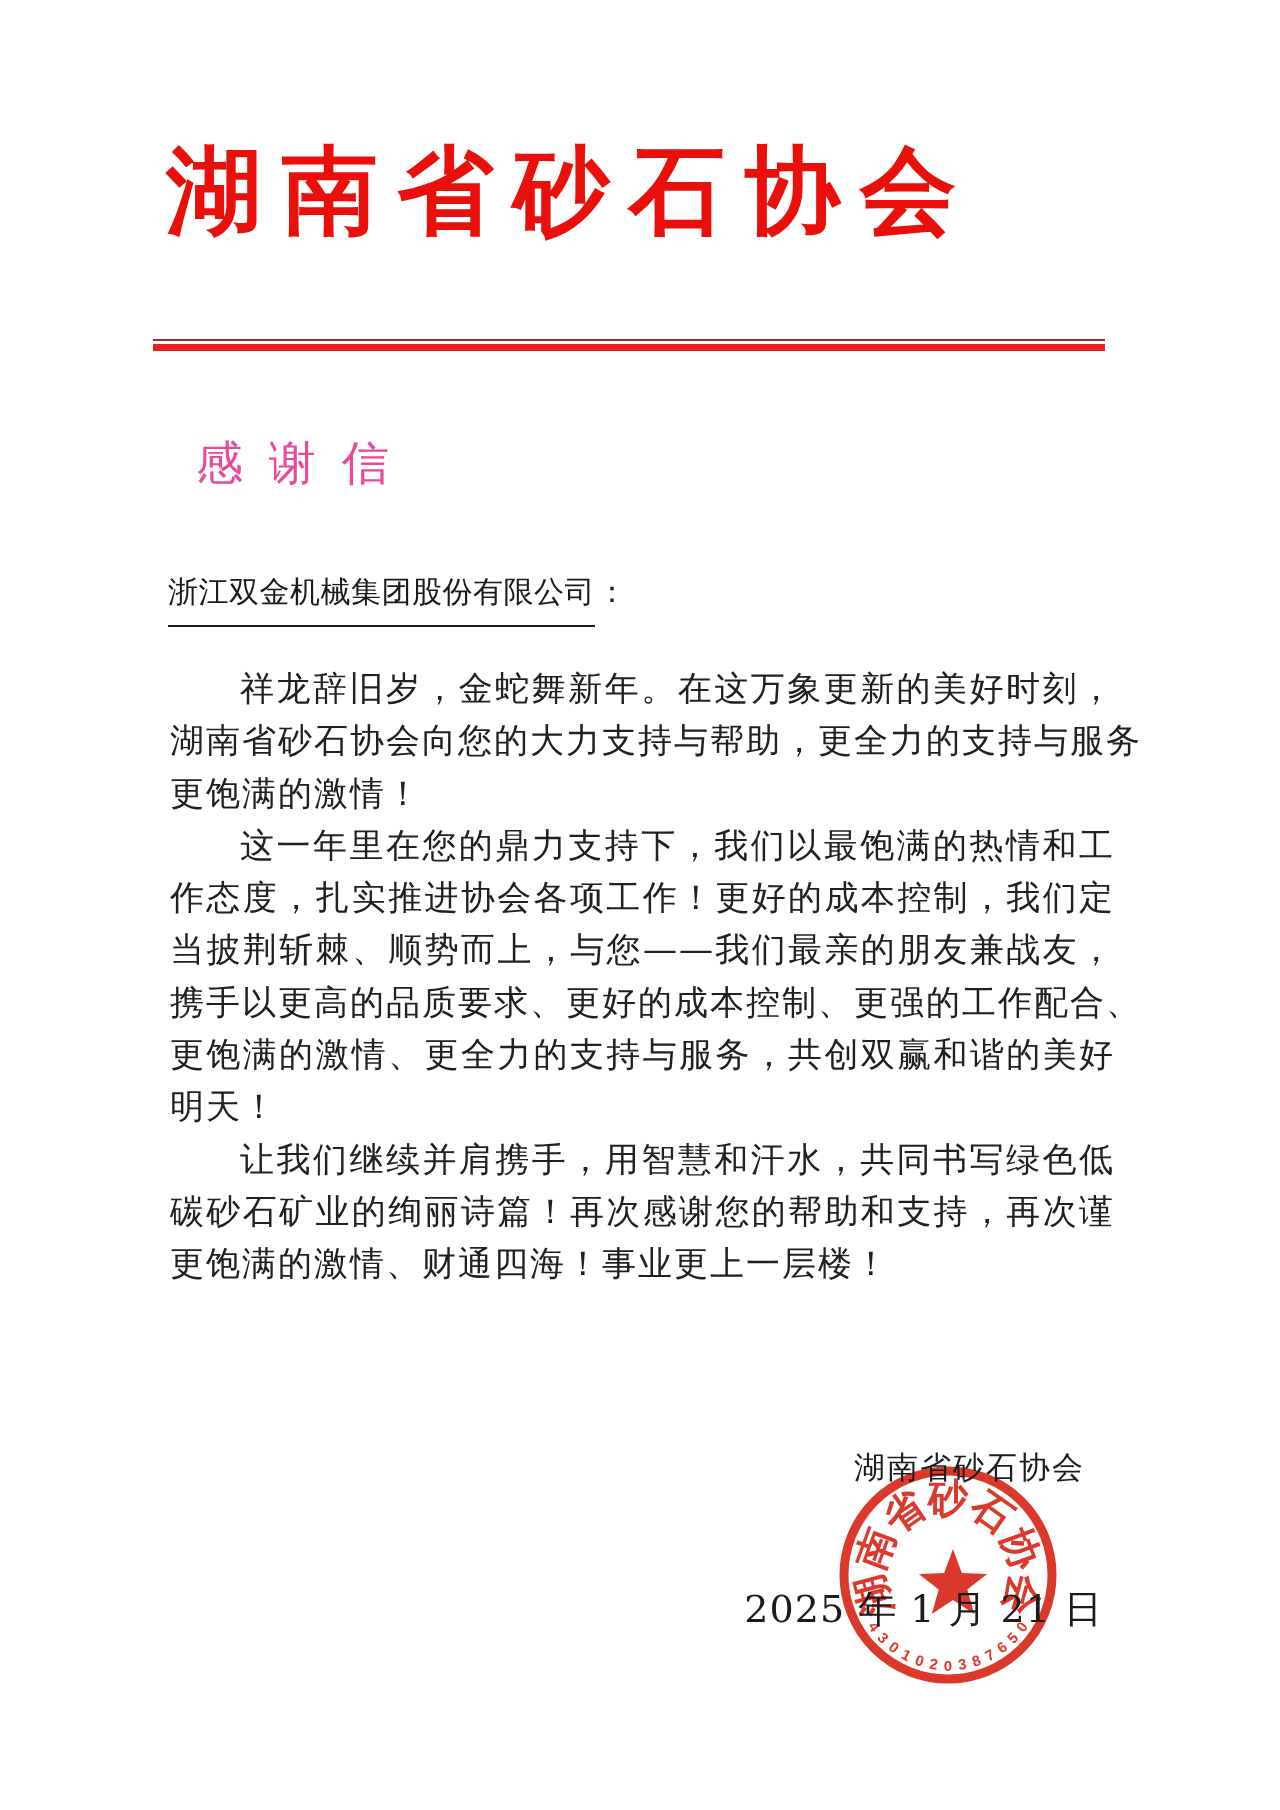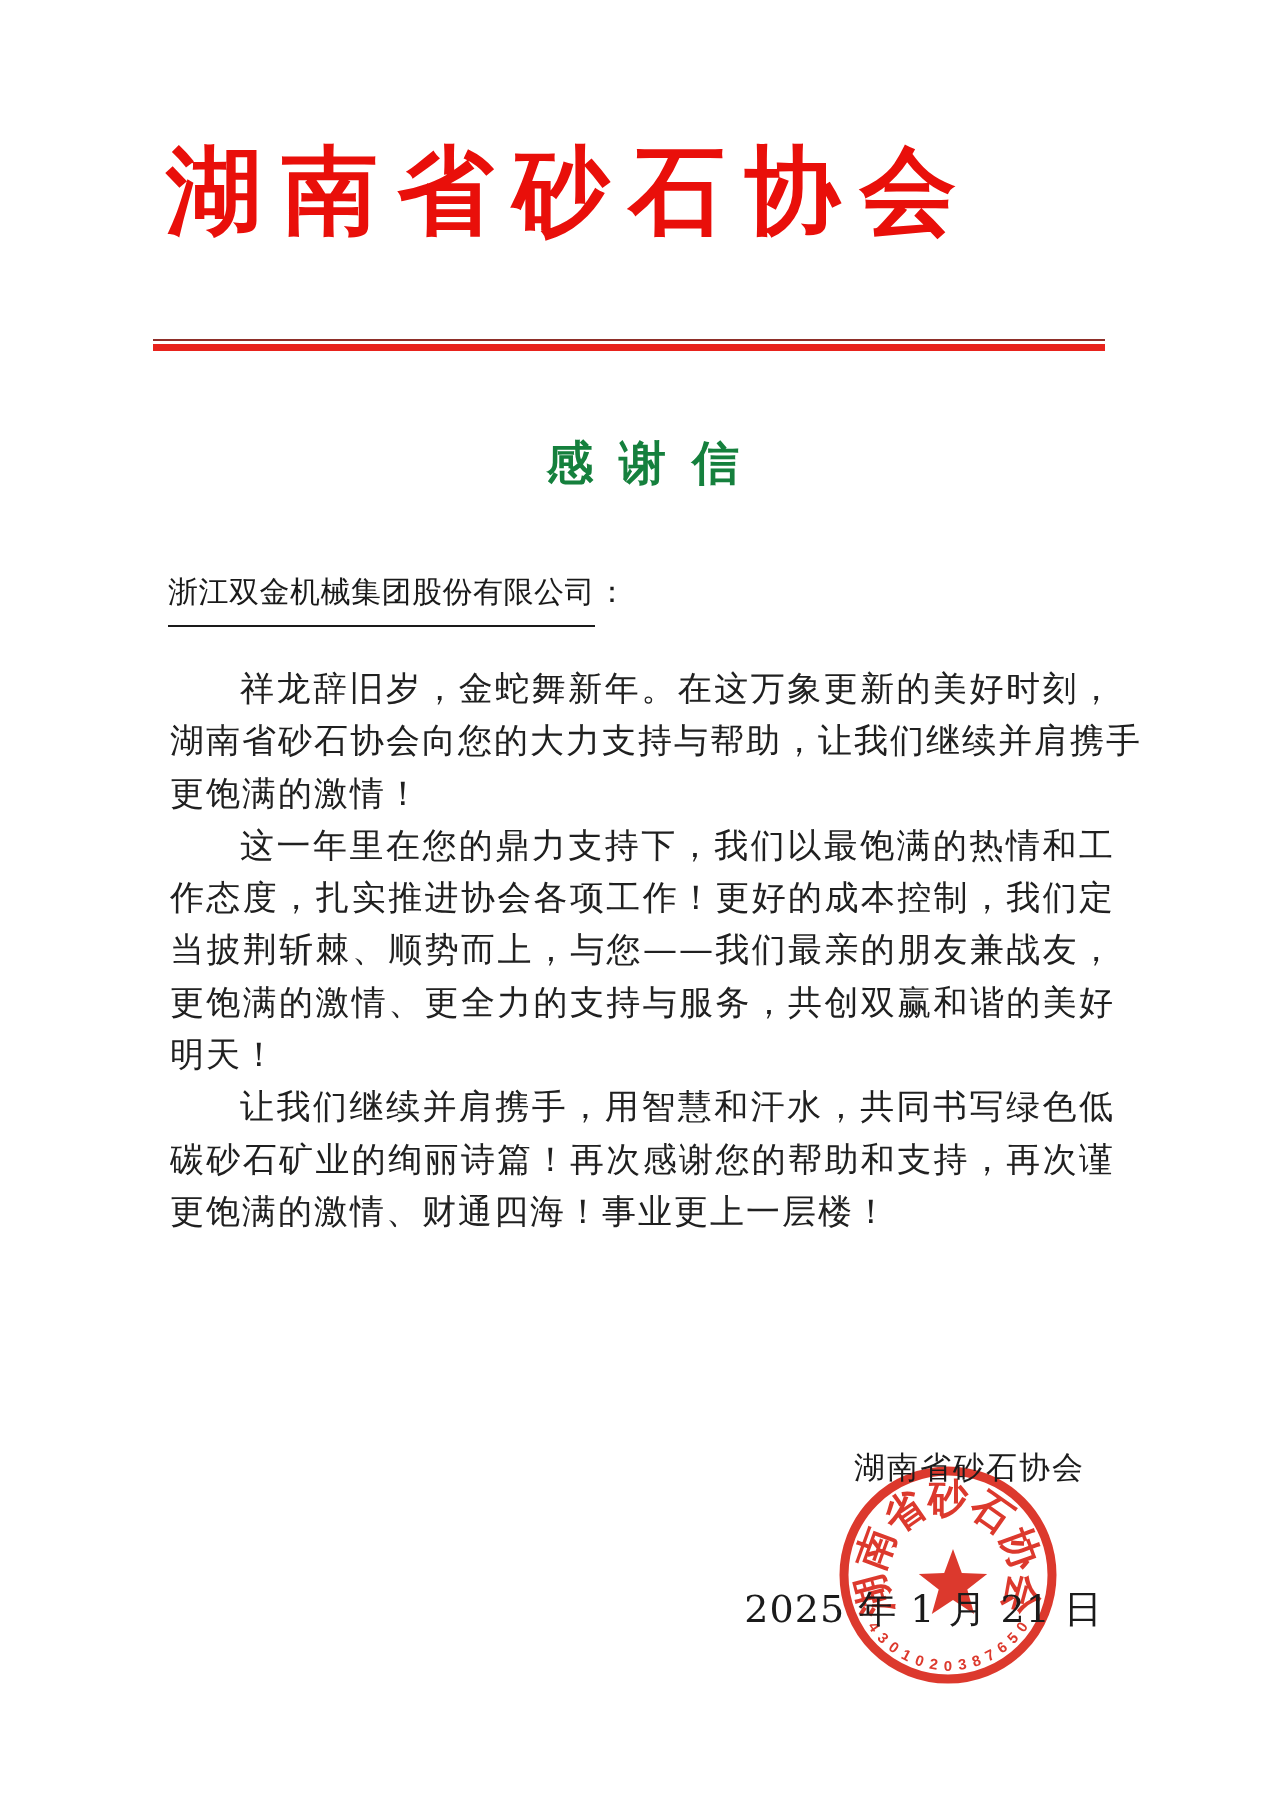--- a/index.html
+++ b/index.html
@@ -17,21 +17,21 @@
     display:flex;justify-content:space-between;
   }
   .rule{position:absolute;left:153px;top:339px;width:952px;}
   .rule-thin{height:2px;background:#8e2f2a;}
   .rule-gap{height:3px;background:transparent;}
   .rule-thick{height:7px;background:#e8231d;}
 
   
   .doc-title{
     position:absolute;top:432px;left:170px;width:945px;
-    text-align:center;font-size:47px;font-weight:bold;color:#15803d;
+    font-size:47px;font-weight:normal;color:#ec4899;
     letter-spacing:0.55em;padding-left:26px;box-sizing:border-box;
     font-family:"DejaVu Serif", serif;
   }
 
   
   .salutation{
     position:absolute;top:572px;left:168px;
     font-family:"Liberation Sans", sans-serif;
     font-size:30px;color:#1a1a1a;white-space:nowrap;
   }
@@ -97,25 +97,26 @@
   </div>
 
   <div class="doc-title">感谢信</div>
 
   <div class="salutation">
     <span class="company">浙江双金机械集团股份有限公司</span><span class="colon">：</span>
   </div>
 
   <div class="letter-body" id="letter-body">
       <div class="body-line indent">祥龙辞旧岁，金蛇舞新年。在这万象更新的美好时刻，</div>
-      <div class="body-line">湖南省砂石协会向您的大力支持与帮助，让我们继续并肩携手</div>
+      <div class="body-line">湖南省砂石协会向您的大力支持与帮助，更全力的支持与服务</div>
       <div class="body-line para-end">更饱满的激情！</div>
       <div class="body-line indent">这一年里在您的鼎力支持下，我们以最饱满的热情和工</div>
       <div class="body-line">作态度，扎实推进协会各项工作！更好的成本控制，我们定</div>
       <div class="body-line">当披荆斩棘、顺势而上，与您——我们最亲的朋友兼战友，</div>
+      <div class="body-line">携手以更高的品质要求、更好的成本控制、更强的工作配合、</div>
       <div class="body-line">更饱满的激情、更全力的支持与服务，共创双赢和谐的美好</div>
       <div class="body-line para-end">明天！</div>
       <div class="body-line indent">让我们继续并肩携手，用智慧和汗水，共同书写绿色低</div>
       <div class="body-line">碳砂石矿业的绚丽诗篇！再次感谢您的帮助和支持，再次谨</div>
       <div class="body-line para-end">更饱满的激情、财通四海！事业更上一层楼！</div>
     </div>
 
   <svg class="seal" viewBox="-120 -120 240 240" id="seal-svg">
     <circle cx="0" cy="0" r="104" fill="none" stroke-width="9" id="seal-circle" stroke="#da291c"></circle>
     <g id="seal-ring-text">

